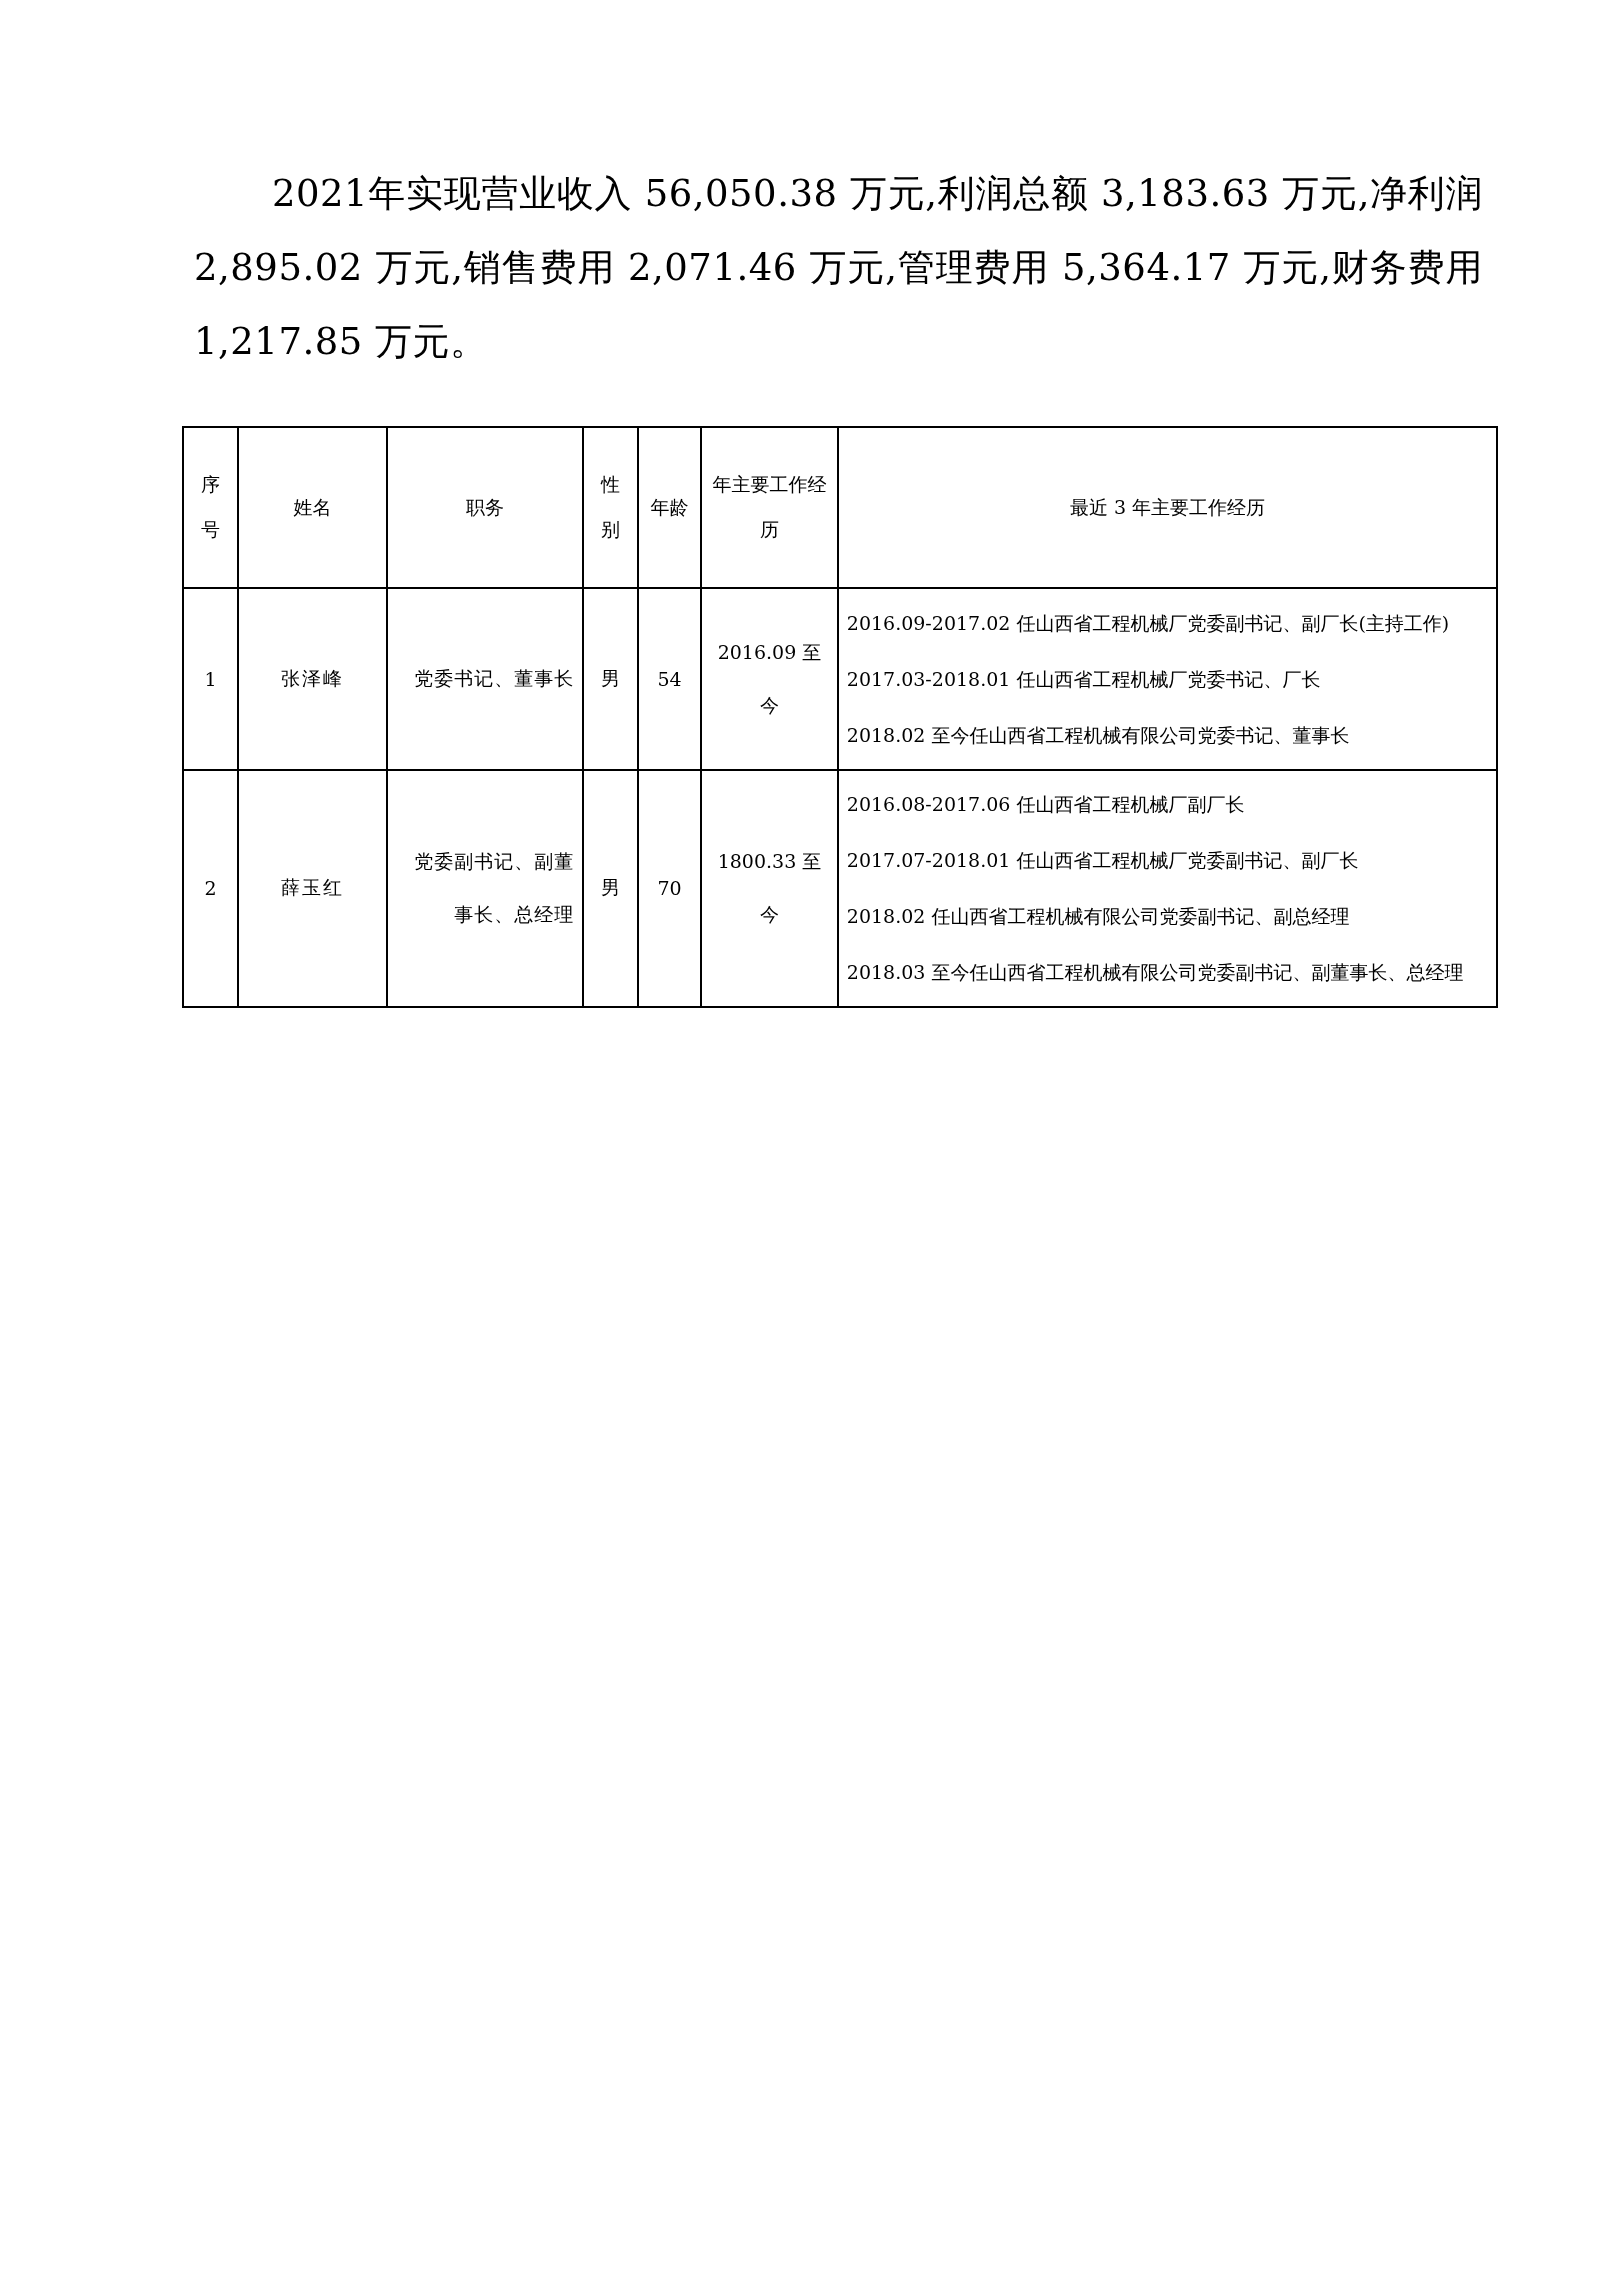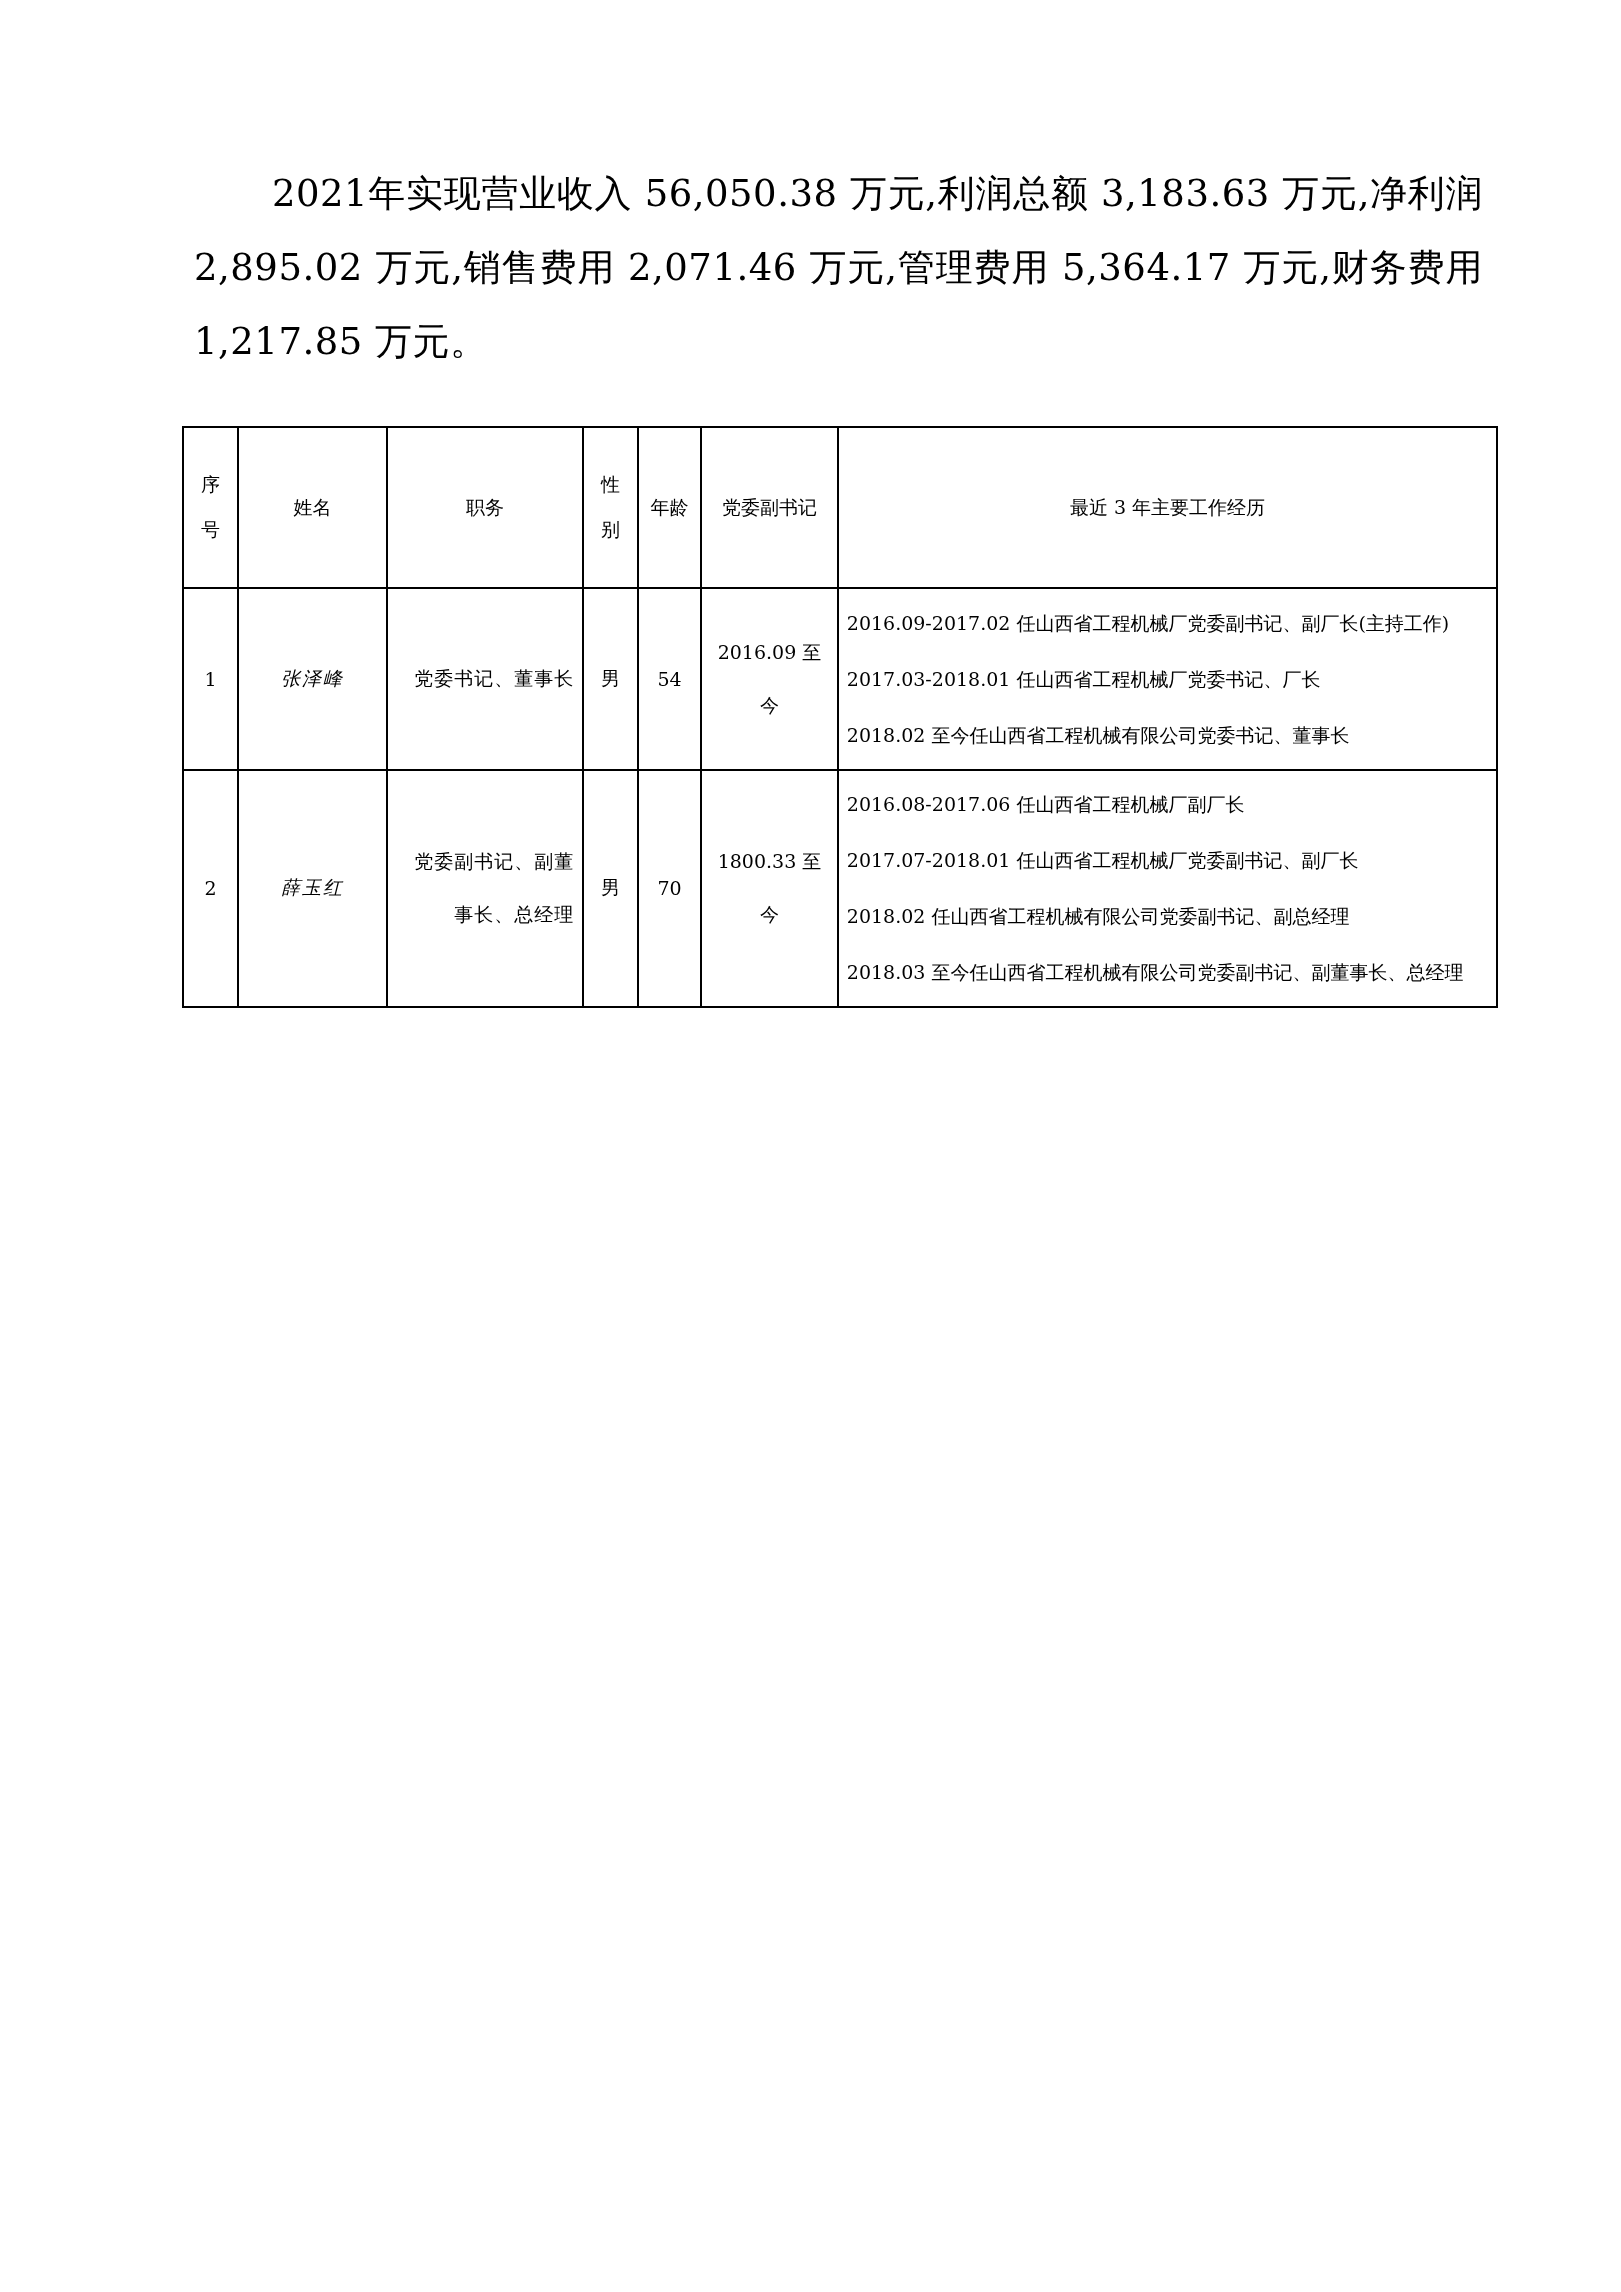--- a/index.html
+++ b/index.html
@@ -92,21 +92,20 @@
   col.c-age    { width: 63px; }
   col.c-term   { width: 137px; }
   col.c-exp    { width: 659px; }
 
   td.idx, td.sex, td.age {
     text-align: center;
   }
   td.name {
     text-align: center;
     letter-spacing: 2px;
-    font-style: italic;
   }
   td.post {
     text-align: right;
     line-height: 53px;
     letter-spacing: 1px;
   }
   td.term {
     text-align: center;
     line-height: 53px;
   }
@@ -143,21 +142,21 @@
             <col class="c-term">
             <col class="c-exp">
         </colgroup>
         <thead>
           <tr>
             <th>序号</th>
             <th>姓名</th>
             <th>职务</th>
             <th>性别</th>
             <th>年龄</th>
-            <th>党委副书记</th>
+            <th>年主要工作经历</th>
             <th>最近 3 年主要工作经历</th>
           </tr>
         </thead>
         <tbody>
           <tr>
             <td class="idx">1</td>
             <td class="name">张泽峰</td>
             <td class="post">党委书记、董事长</td>
             <td class="sex">男</td>
             <td class="age">54</td>

